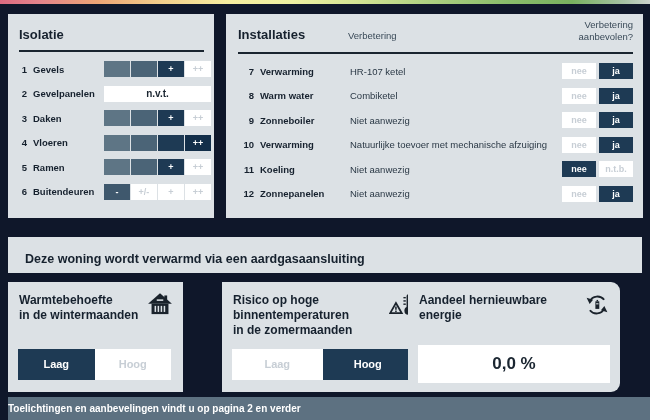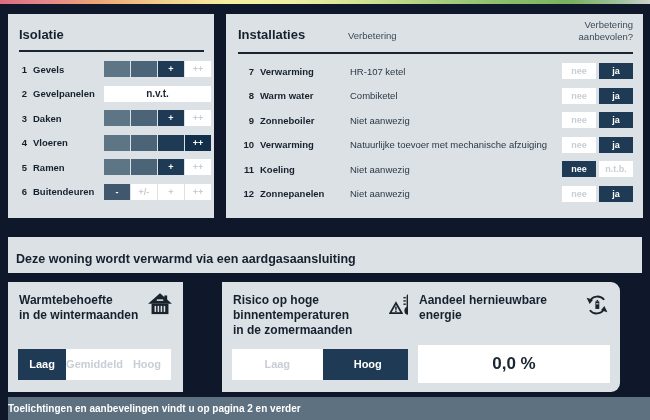--- a/index.html
+++ b/index.html
@@ -46,21 +46,21 @@
   .inst-label{width:96px;font-size:9.5px;font-weight:bold;padding-left:6px;box-sizing:border-box;}
   .inst-system{flex:1;font-size:9.5px;color:#2a3845;}
   .badges{display:flex;gap:3px;}
   .badge{width:34px;height:16px;line-height:16px;text-align:center;
          font-size:9px;font-weight:bold;}
   .badge-on{background:#1e3a54;color:#fff;}
   .badge-off{background:#fff;color:#c7ced5;}
 
   
   #banner{left:8px;top:237px;width:634px;height:36px;display:flex;align-items:center;}
-  .banner-text{font-size:12.5px;font-weight:bold;padding-left:8px;margin-top:8px;}
+  .banner-text{font-size:12.5px;font-weight:bold;padding-left:17px;margin-top:8px;}
 
   
   .card{top:282px;height:110px;}
   #card-warmte{left:8px;width:175px;}
   #card-risico{left:222px;width:203px;}
   #card-hernieuwbaar{left:408px;width:212px;border-radius:9px;}
   .card-title{position:absolute;left:11px;top:11px;font-size:12px;font-weight:bold;
               line-height:15px;white-space:pre-line;}
   .card-icon{position:absolute;right:10px;top:10px;}
   .segmented{position:absolute;left:10px;right:12px;bottom:12px;height:31px;
@@ -227,21 +227,20 @@
         <rect x="9" y="6.8" width="6" height="1.4" fill="#dce1e5"></rect>
         <rect x="4.2" y="10.8" width="15.6" height="9.6" fill="#1a222b"></rect>
         <rect x="7" y="12.8" width="1.4" height="5.6" fill="#dce1e5"></rect>
         <rect x="9.8" y="12.8" width="1.4" height="5.6" fill="#dce1e5"></rect>
         <rect x="12.6" y="12.8" width="1.4" height="5.6" fill="#dce1e5"></rect>
         <rect x="15.4" y="12.8" width="1.4" height="5.6" fill="#dce1e5"></rect>
       </svg>
     </span>
     <div class="segmented" id="seg-0">
         <div class="seg seg-on">Laag</div>
-        <div class="seg seg-off">Gemiddeld</div>
         <div class="seg seg-off">Hoog</div>
       </div>
   </div>
 
   <div class="panel card" id="card-risico">
     <div class="card-title" id="card-title-1">Risico op hoge
 binnentemperaturen
 in de zomermaanden</div>
     <span class="card-icon">
       <svg viewBox="0 0 24 24" width="26" height="26">

